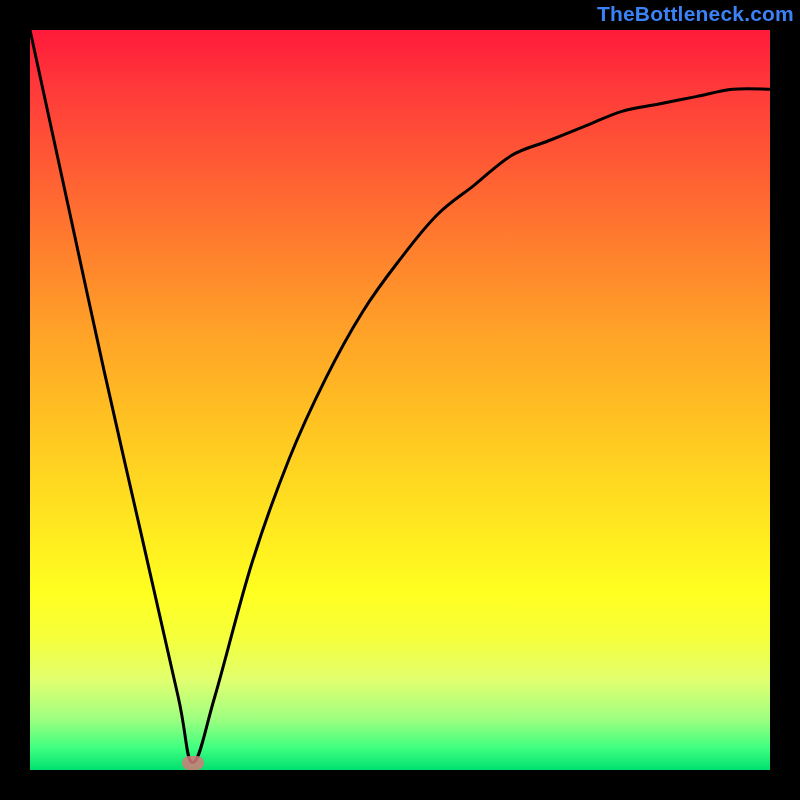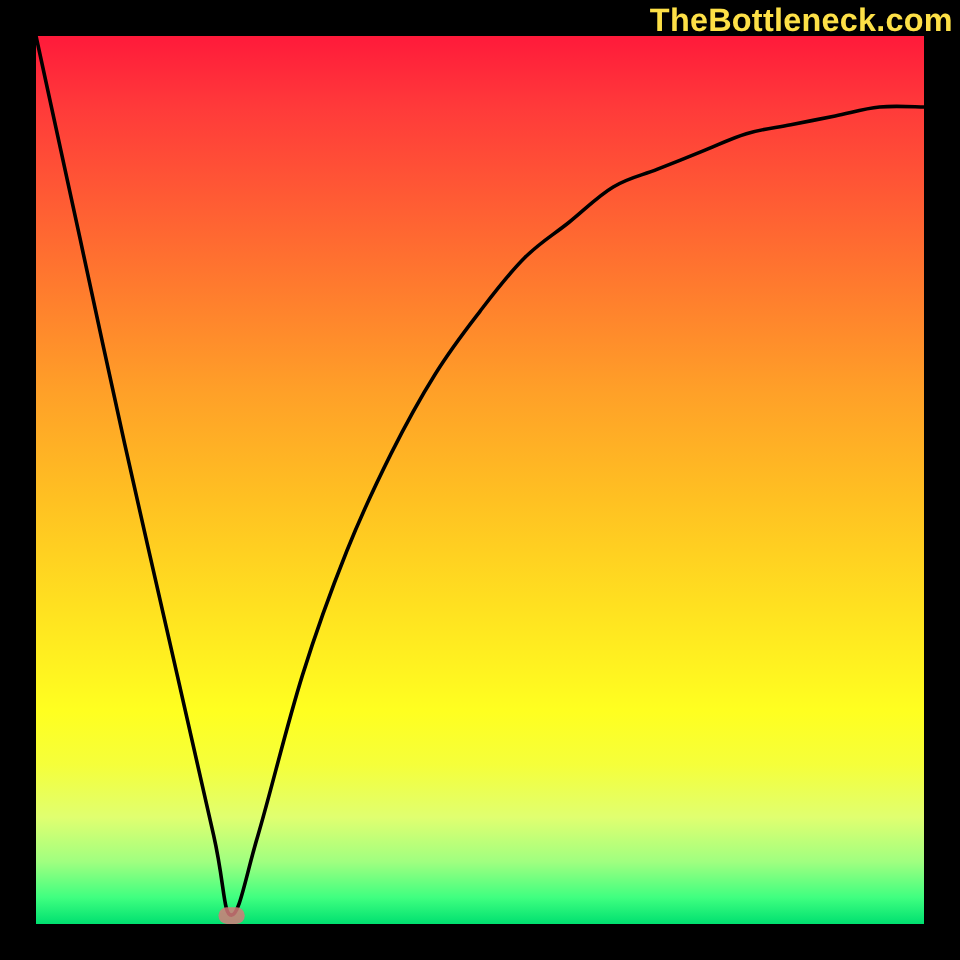--- a/index.html
+++ b/index.html
@@ -36,22 +36,22 @@
       #e0ff70 88%,
       #a0ff80 93%,
       #40ff80 97%,
       #00e070 100%
     );
   }
   .attribution {
     position: absolute;
     top: 2px;
     right: 6px;
-    color: #fde047;
-    font-size: 27px;
+    color: #3b82f6;
+    font-size: 21px;
     font-weight: 600;
     letter-spacing: 0.2px;
     margin-left: 44px;
   }
   svg.curve {
     position: absolute;
     left: 0;
     top: 0;
     width: 740px;
     height: 740px;

